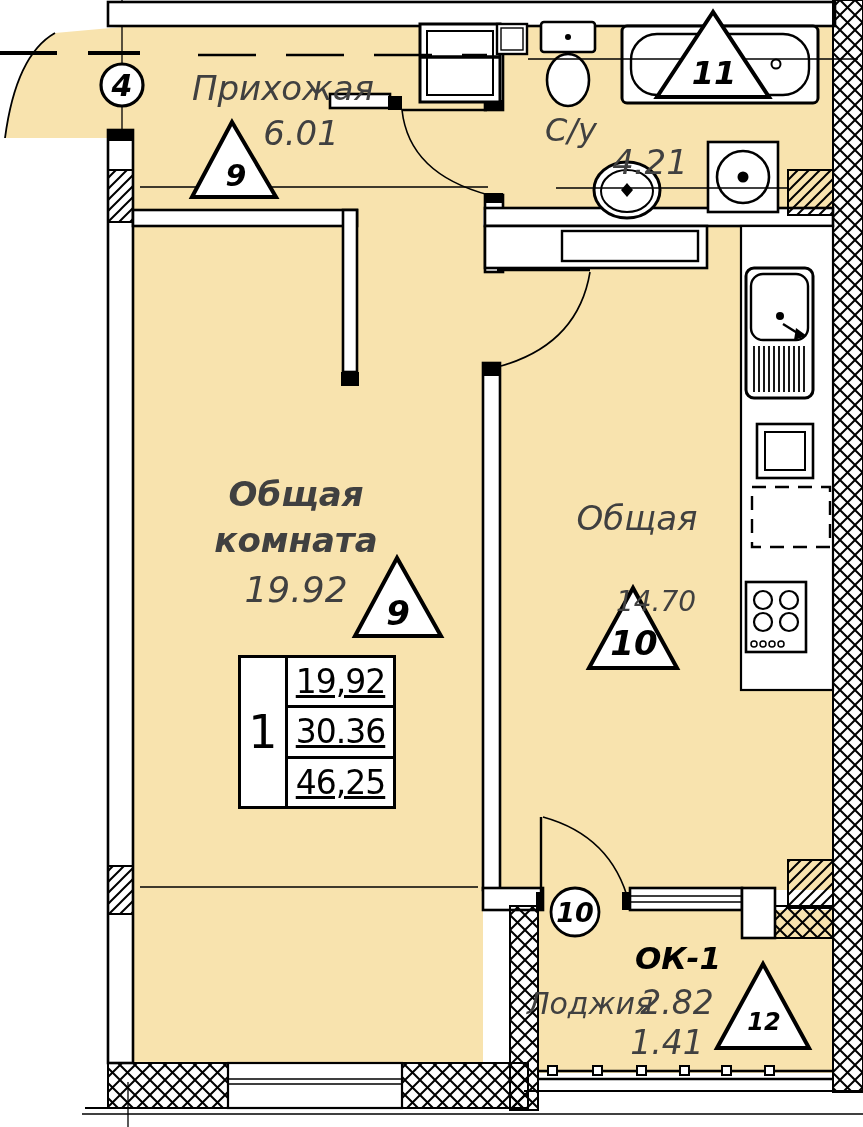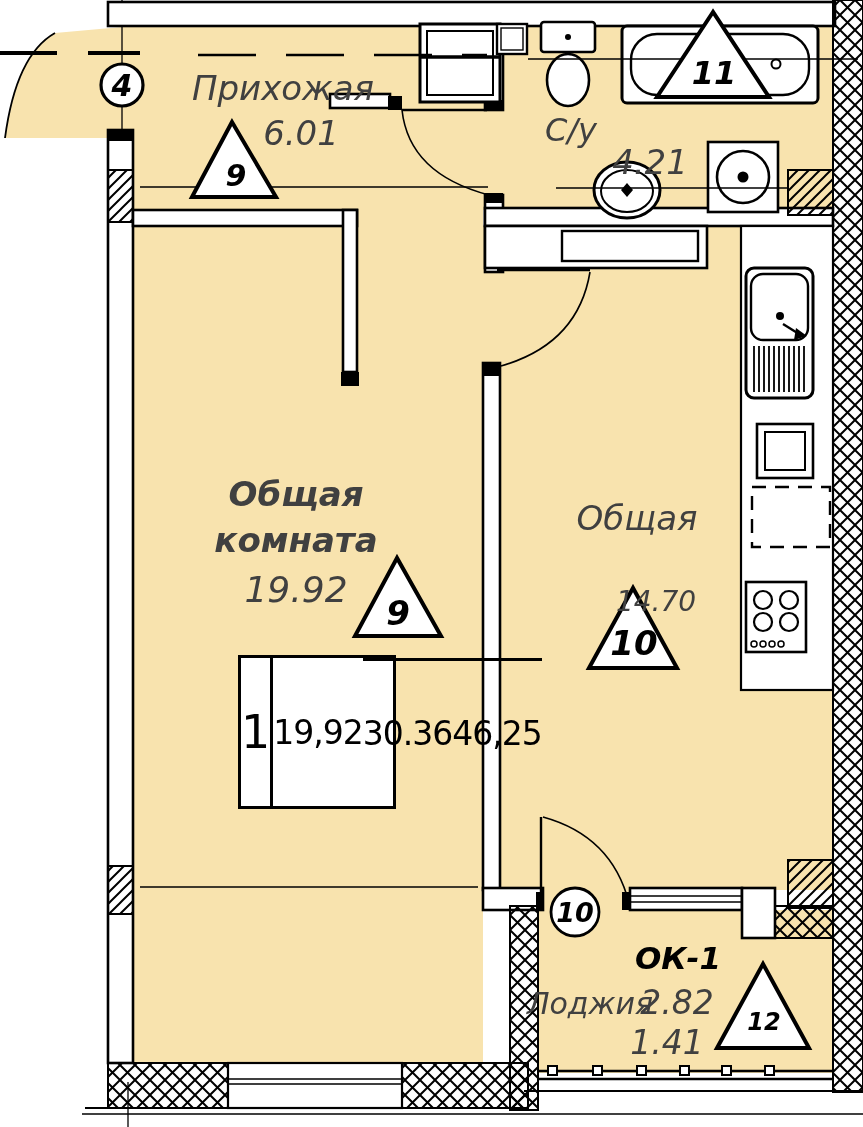--- a/index.html
+++ b/index.html
@@ -11,21 +11,21 @@
   .lbl.multiline{white-space:pre-line;}
   .num{font-weight:bold;font-style:italic;color:#000;}
   .roomname{font-size:34px;}
   .roomarea{font-size:34px;}
   .small{font-size:30px;}
   
   #sumtable{position:absolute;left:238px;top:655px;width:152px;height:148px;
             border:3px solid #000;background:#fff;display:flex;font-style:normal;}
   #sumtable .colL{width:44px;border-right:3px solid #000;display:flex;align-items:center;
             justify-content:center;font-size:46px;}
-  #sumtable .colR{flex:1;display:flex;flex-direction:row;}
+  #sumtable .colR{flex:1;display:flex;flex-direction:column;text-decoration:underline;}
   #sumtable .colR div{flex:1;display:flex;align-items:center;justify-content:center;
             font-size:33px;letter-spacing:-1px;}
   #sumtable .colR div + div{border-top:3px solid #000;}
 </style>
 </head>
 <body>
 
 <div id="plan">
 <svg width="863" height="1127" viewBox="0 0 863 1127">
   <defs>

